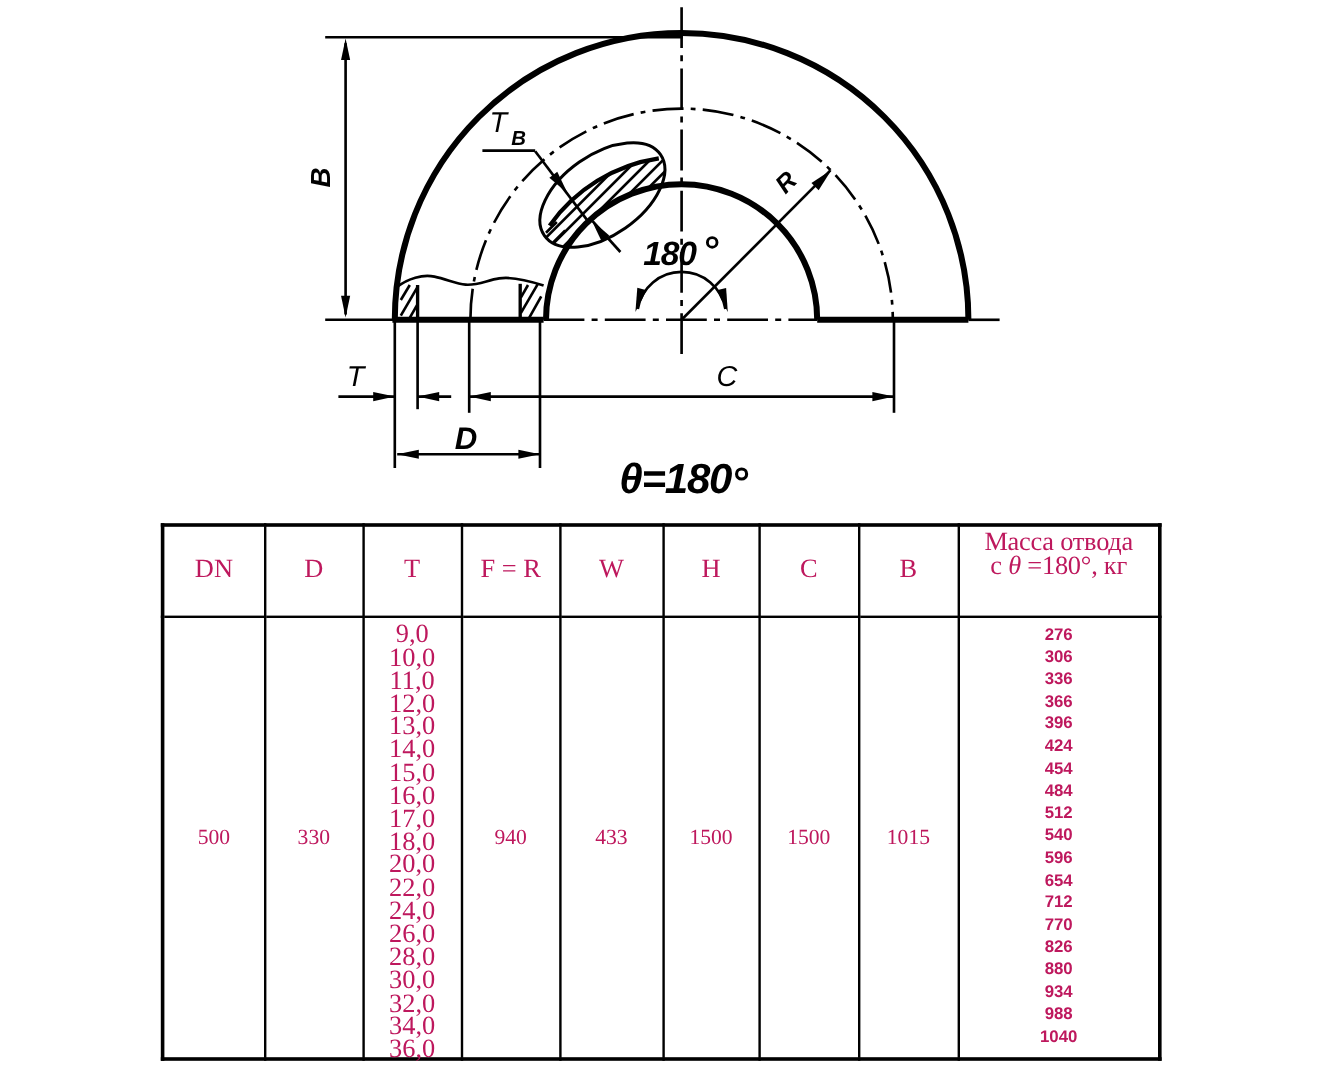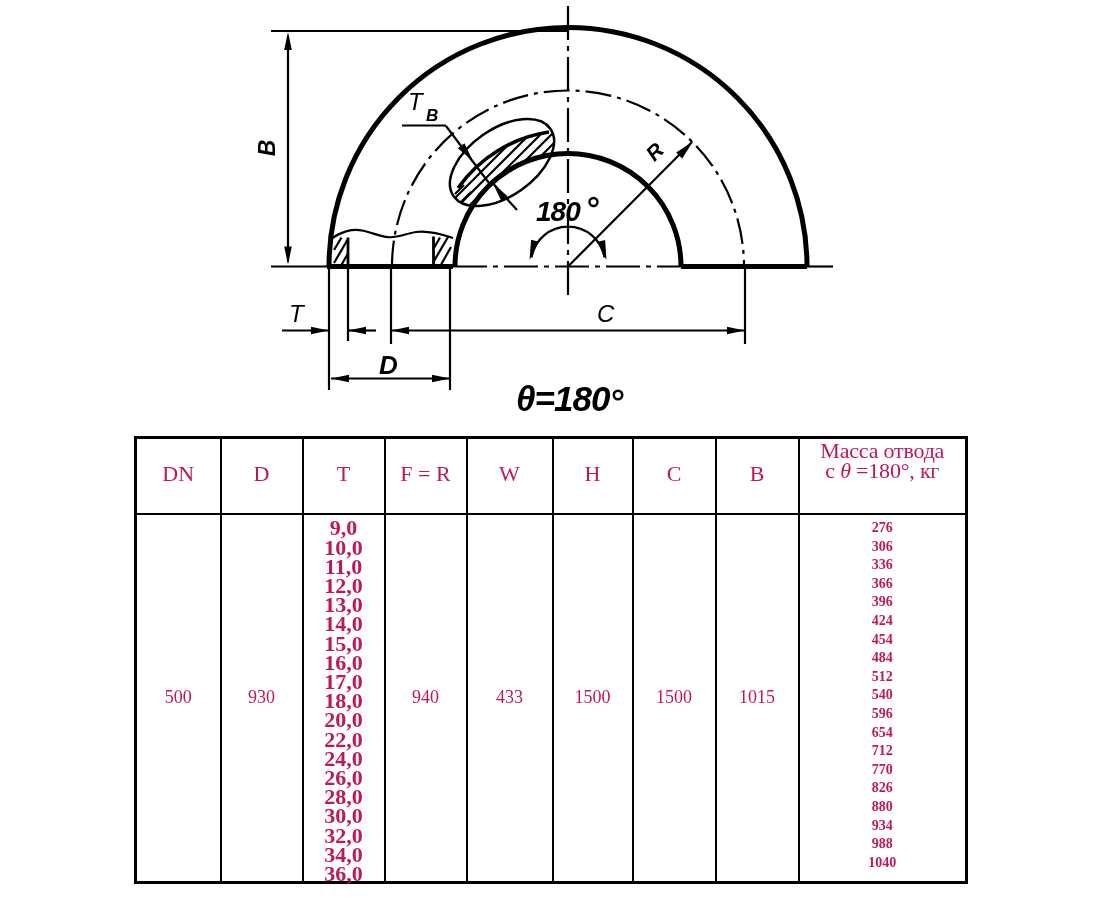--- a/index.html
+++ b/index.html
@@ -7,22 +7,22 @@
         font-family:"Liberation Sans", sans-serif;}
   svg text{font-family:"Liberation Sans", sans-serif;}
   table.tbl{position:absolute;left:134px;top:436px;width:831px;height:445px;
         border-collapse:collapse;table-layout:fixed;
         font-family:"Liberation Serif", serif;color:#be185d;}
   table.tbl th, table.tbl td{border:2px solid #000;text-align:center;padding:0;}
   table.tbl{border:3px solid #000;}
   th.hd{font-weight:normal;font-size:22px;}
   th.hd span{position:relative;top:-2px;}
   td.val{font-size:18px;}
-  .tlist{font-size:22px;line-height:19.2px;position:relative;top:3px;font-weight:bold;}
-  .mlist{font-family:Liberation Serif, serif;font-weight:bold;font-size:14px;line-height:18.6px;position:relative;top:-2px;}
+  .tlist{font-size:22px;line-height:19.2px;position:relative;top:3px;}
+  .mlist{font-family:Liberation Sans, sans-serif;font-weight:bold;font-size:14px;line-height:18.6px;position:relative;top:-2px;}
   .mhead{font-size:19.5px;line-height:20px;vertical-align:top;padding-top:2px !important;letter-spacing:-0.2px;font-family:Liberation Serif, serif;}
 </style>
 </head>
 <body>
 <div class="page">
 
 <svg width="1100" height="448" viewBox="0 0 1100 448">
 
   <path d="M 329,266.5 A 239,239 0 0 1 807,266.5" fill="none" stroke="#000" stroke-width="5"></path>
 
@@ -188,21 +188,21 @@
     <th class="hd"><span>F = R</span></th>
     <th class="hd"><span>W</span></th>
     <th class="hd"><span>H</span></th>
     <th class="hd"><span>C</span></th>
     <th class="hd"><span>B</span></th>
     <th class="hd mhead">Масса отвода<br>с <i>θ</i> =180°, кг</th>
   </tr>
 
   <tr style="height:369px">
     <td class="val">500</td>
-    <td class="val">930</td>
+    <td class="val">330</td>
 
     <td>
             <div class="tlist">9,0<br>10,0<br>11,0<br>12,0<br>13,0<br>14,0<br>15,0<br>16,0<br>17,0<br>18,0<br>20,0<br>22,0<br>24,0<br>26,0<br>28,0<br>30,0<br>32,0<br>34,0<br>36,0</div>
           </td>
     <td class="val">940</td>
     <td class="val">433</td>
     <td class="val">1500</td>
     <td class="val">1500</td>
     <td class="val">1015</td>
 

